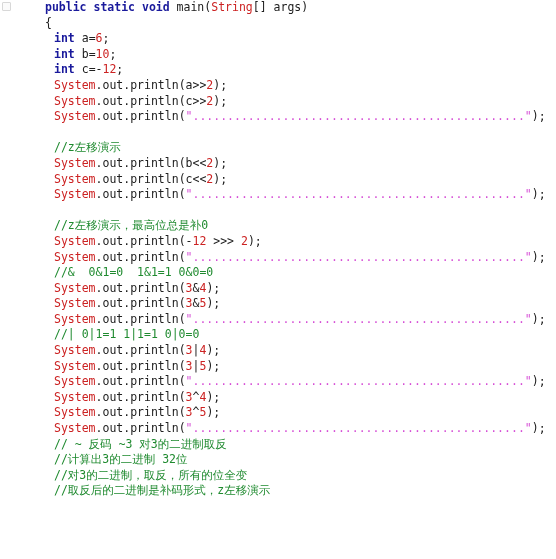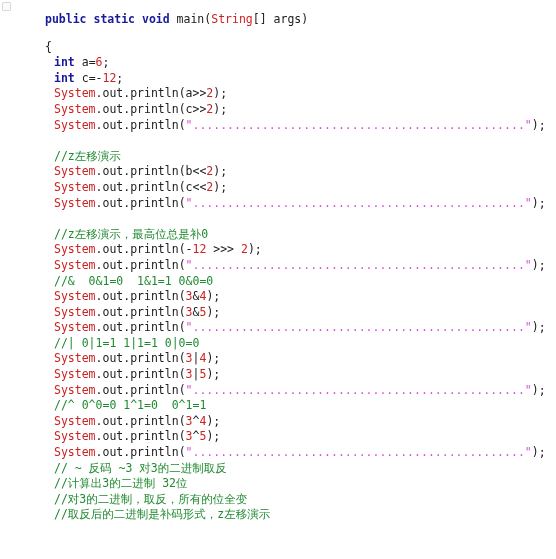--- a/index.html
+++ b/index.html
@@ -44,40 +44,41 @@
   .code-line {
     height: 15.6px;
     line-height: 15.6px;
     font-size: 11.5px;
     white-space: pre;
     color: #202020;
     letter-spacing: 0px;
   }
 
   
-  .ind1 { padding-left: 45px; margin-top: 12px; }
+  .ind1 { padding-left: 45px; }
   .ind3 { padding-left: 54px; }
 
   
   .kw      { color: #1a1a9c; font-weight: bold; }
   .num     { color: #cc2222; }
   .cls     { color: #cc2222; }
   .cmt     { color: #1f8a2f; }
   .str     { color: #d64fd6; }
   .plain   { color: #202020; }
 </style>
 </head>
 <body>
 
 <div id="code-view">
   <div class="gutter-mark"></div>
   <div class="code-lines">
       <div class="code-line ind1"><span class="kw">public</span><span class="plain"> </span><span class="kw">static</span><span class="plain"> </span><span class="kw">void</span><span class="plain"> main(</span><span class="cls">String</span><span class="plain">[] args)</span></div>
       <div class="code-line ind1"><span class="plain">{</span></div>
       <div class="code-line ind3"><span class="kw">int</span><span class="plain"> a=</span><span class="num">6</span><span class="plain">;</span></div>
+      <div class="code-line ind3"><span class="kw">int</span><span class="plain"> b=</span><span class="num">10</span><span class="plain">;</span></div>
       <div class="code-line ind3"><span class="kw">int</span><span class="plain"> c=-</span><span class="num">12</span><span class="plain">;</span></div>
       <div class="code-line ind3"><span class="cls">System</span><span class="plain">.out.println(a&gt;&gt;</span><span class="num">2</span><span class="plain">);</span></div>
       <div class="code-line ind3"><span class="cls">System</span><span class="plain">.out.println(c&gt;&gt;</span><span class="num">2</span><span class="plain">);</span></div>
       <div class="code-line ind3"><span class="cls">System</span><span class="plain">.out.println(</span><span class="str">"................................................"</span><span class="plain">);</span></div>
       <div class="code-line ind3">&nbsp;</div>
       <div class="code-line ind3"><span class="cmt">//z左移演示</span></div>
       <div class="code-line ind3"><span class="cls">System</span><span class="plain">.out.println(b&lt;&lt;</span><span class="num">2</span><span class="plain">);</span></div>
       <div class="code-line ind3"><span class="cls">System</span><span class="plain">.out.println(c&lt;&lt;</span><span class="num">2</span><span class="plain">);</span></div>
       <div class="code-line ind3"><span class="cls">System</span><span class="plain">.out.println(</span><span class="str">"................................................"</span><span class="plain">);</span></div>
       <div class="code-line ind3">&nbsp;</div>
@@ -85,21 +86,20 @@
       <div class="code-line ind3"><span class="cls">System</span><span class="plain">.out.println(-</span><span class="num">12</span><span class="plain"> &gt;&gt;&gt; </span><span class="num">2</span><span class="plain">);</span></div>
       <div class="code-line ind3"><span class="cls">System</span><span class="plain">.out.println(</span><span class="str">"................................................"</span><span class="plain">);</span></div>
       <div class="code-line ind3"><span class="cmt">//&amp;  0&amp;1=0  1&amp;1=1 0&amp;0=0</span></div>
       <div class="code-line ind3"><span class="cls">System</span><span class="plain">.out.println(</span><span class="num">3</span><span class="plain">&amp;</span><span class="num">4</span><span class="plain">);</span></div>
       <div class="code-line ind3"><span class="cls">System</span><span class="plain">.out.println(</span><span class="num">3</span><span class="plain">&amp;</span><span class="num">5</span><span class="plain">);</span></div>
       <div class="code-line ind3"><span class="cls">System</span><span class="plain">.out.println(</span><span class="str">"................................................"</span><span class="plain">);</span></div>
       <div class="code-line ind3"><span class="cmt">//| 0|1=1 1|1=1 0|0=0</span></div>
       <div class="code-line ind3"><span class="cls">System</span><span class="plain">.out.println(</span><span class="num">3</span><span class="plain">|</span><span class="num">4</span><span class="plain">);</span></div>
       <div class="code-line ind3"><span class="cls">System</span><span class="plain">.out.println(</span><span class="num">3</span><span class="plain">|</span><span class="num">5</span><span class="plain">);</span></div>
       <div class="code-line ind3"><span class="cls">System</span><span class="plain">.out.println(</span><span class="str">"................................................"</span><span class="plain">);</span></div>
-      <div class="code-line ind3"><span class="cmt">//^ 0^0=0 1^1=0  0^1=1</span></div>
       <div class="code-line ind3"><span class="cls">System</span><span class="plain">.out.println(</span><span class="num">3</span><span class="plain">^</span><span class="num">4</span><span class="plain">);</span></div>
       <div class="code-line ind3"><span class="cls">System</span><span class="plain">.out.println(</span><span class="num">3</span><span class="plain">^</span><span class="num">5</span><span class="plain">);</span></div>
       <div class="code-line ind3"><span class="cls">System</span><span class="plain">.out.println(</span><span class="str">"................................................"</span><span class="plain">);</span></div>
       <div class="code-line ind3"><span class="cmt">// ~ 反码 ~3 对3的二进制取反</span></div>
       <div class="code-line ind3"><span class="cmt">//计算出3的二进制 32位</span></div>
       <div class="code-line ind3"><span class="cmt">//对3的二进制，取反，所有的位全变</span></div>
       <div class="code-line ind3"><span class="cmt">//取反后的二进制是补码形式，z左移演示</span></div>
     </div>
 </div>
 

